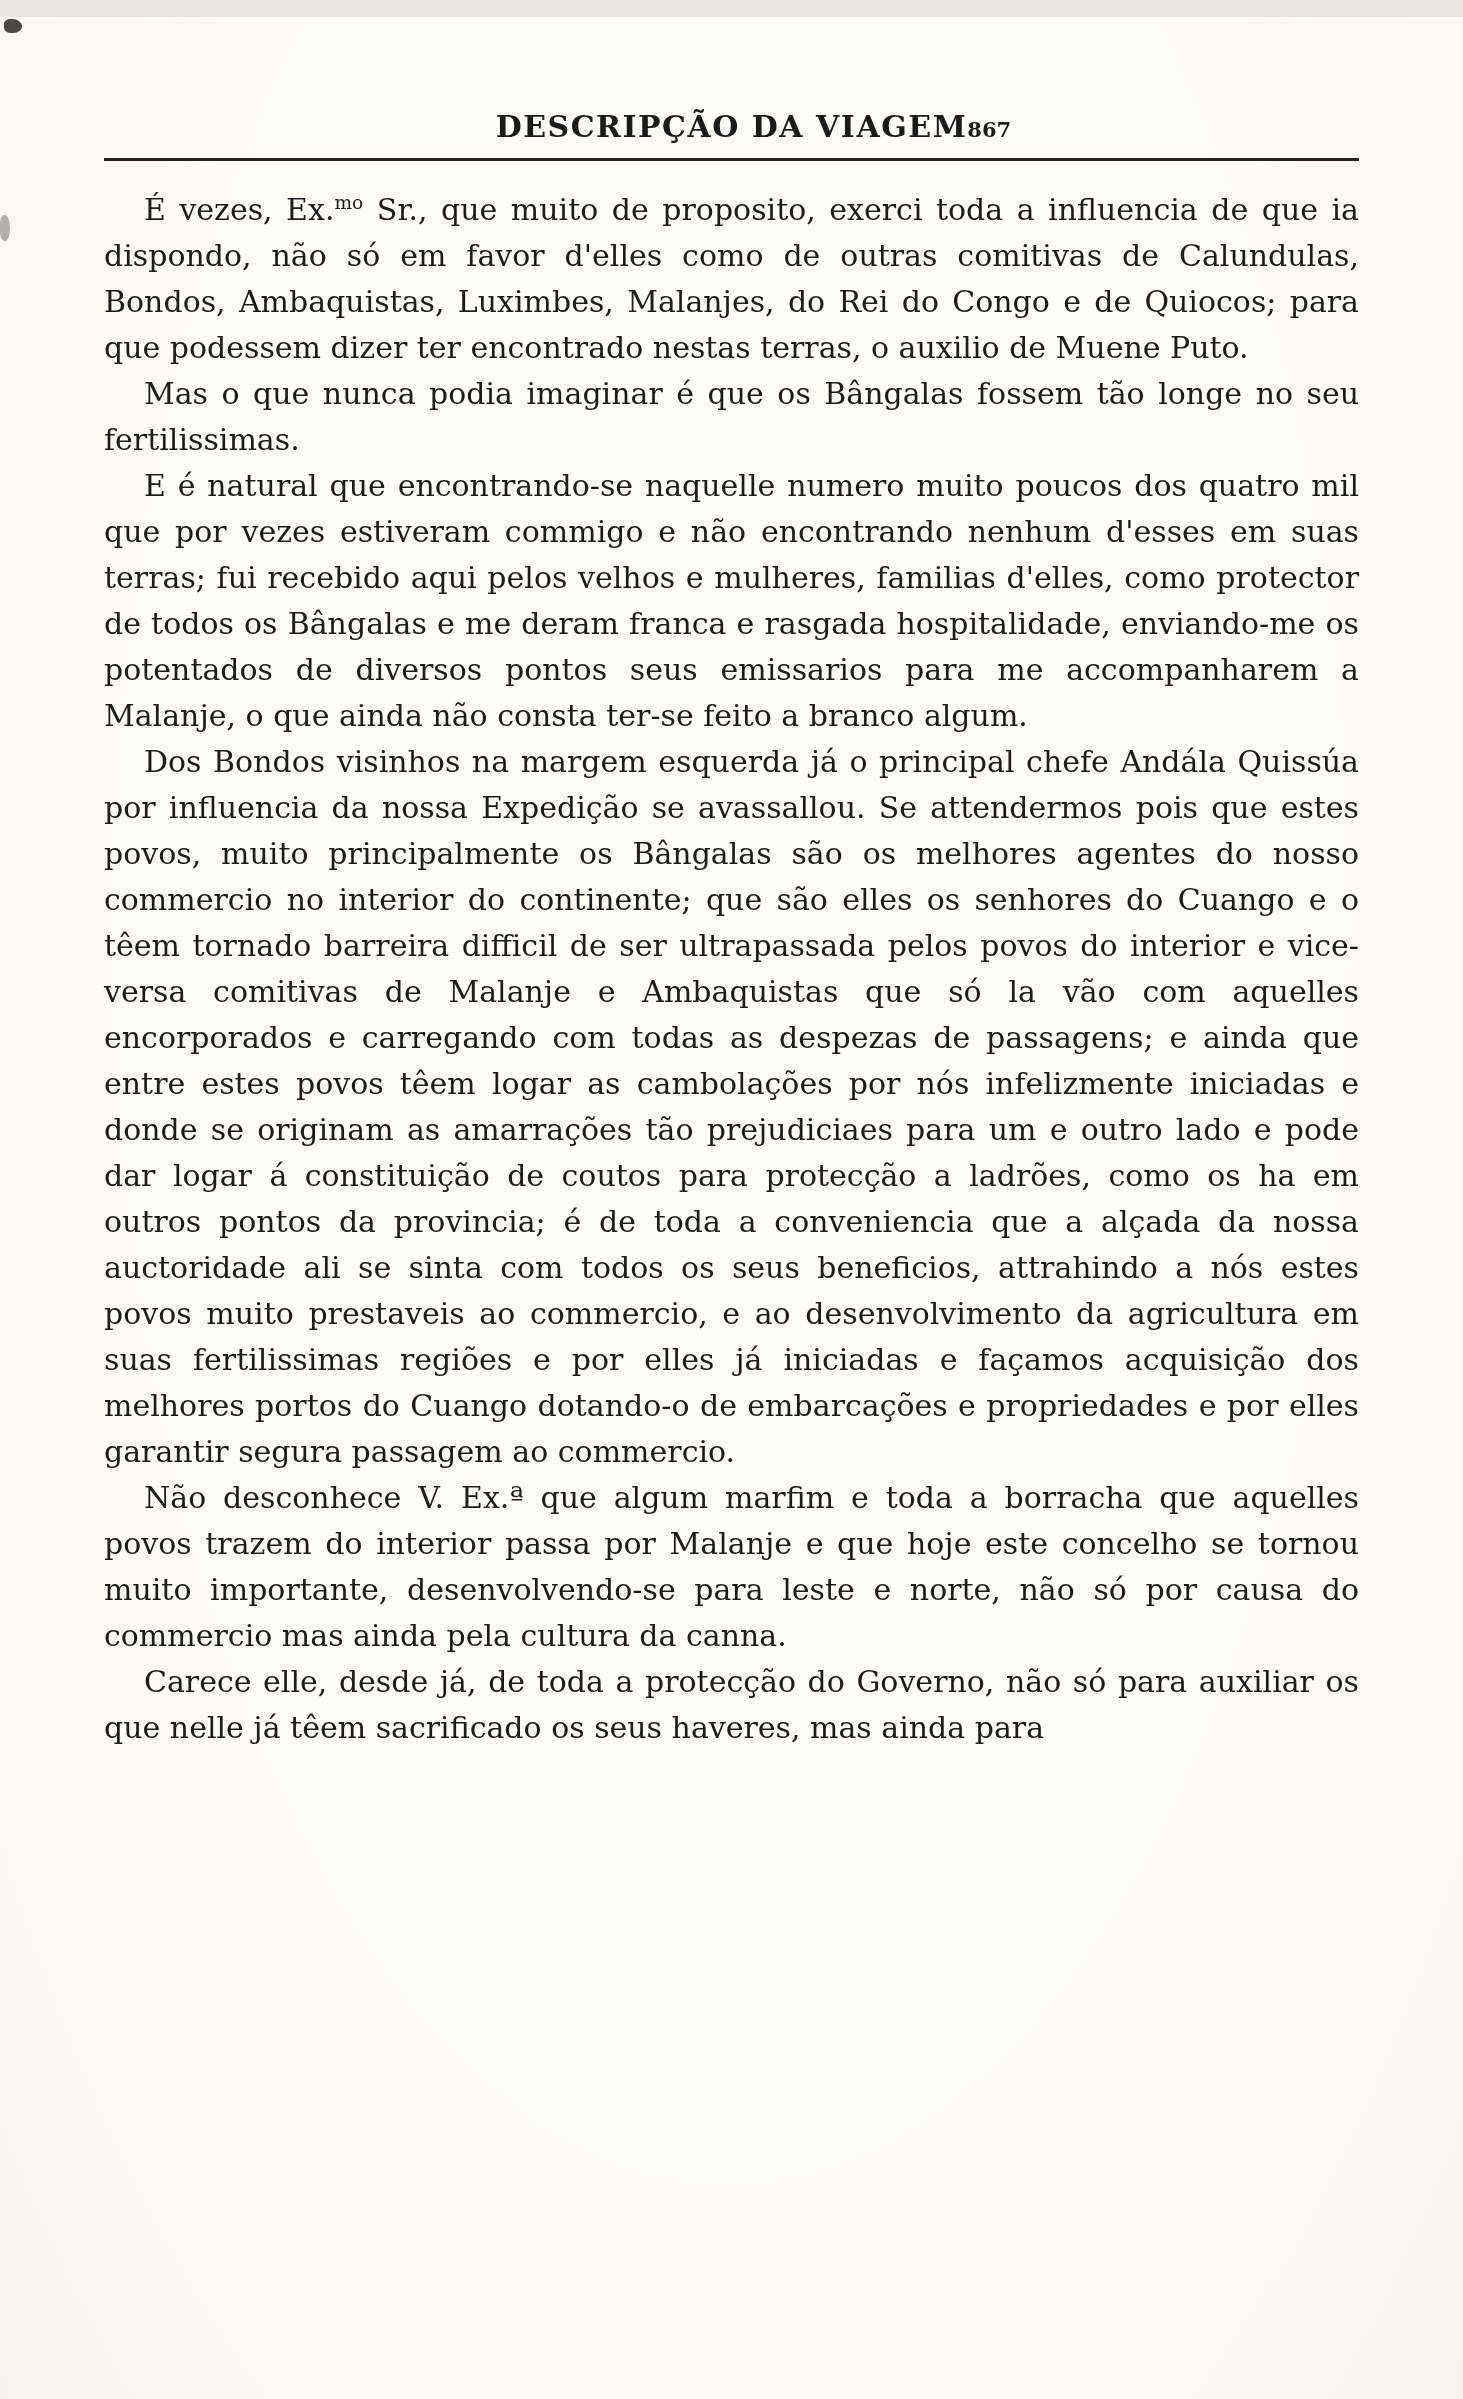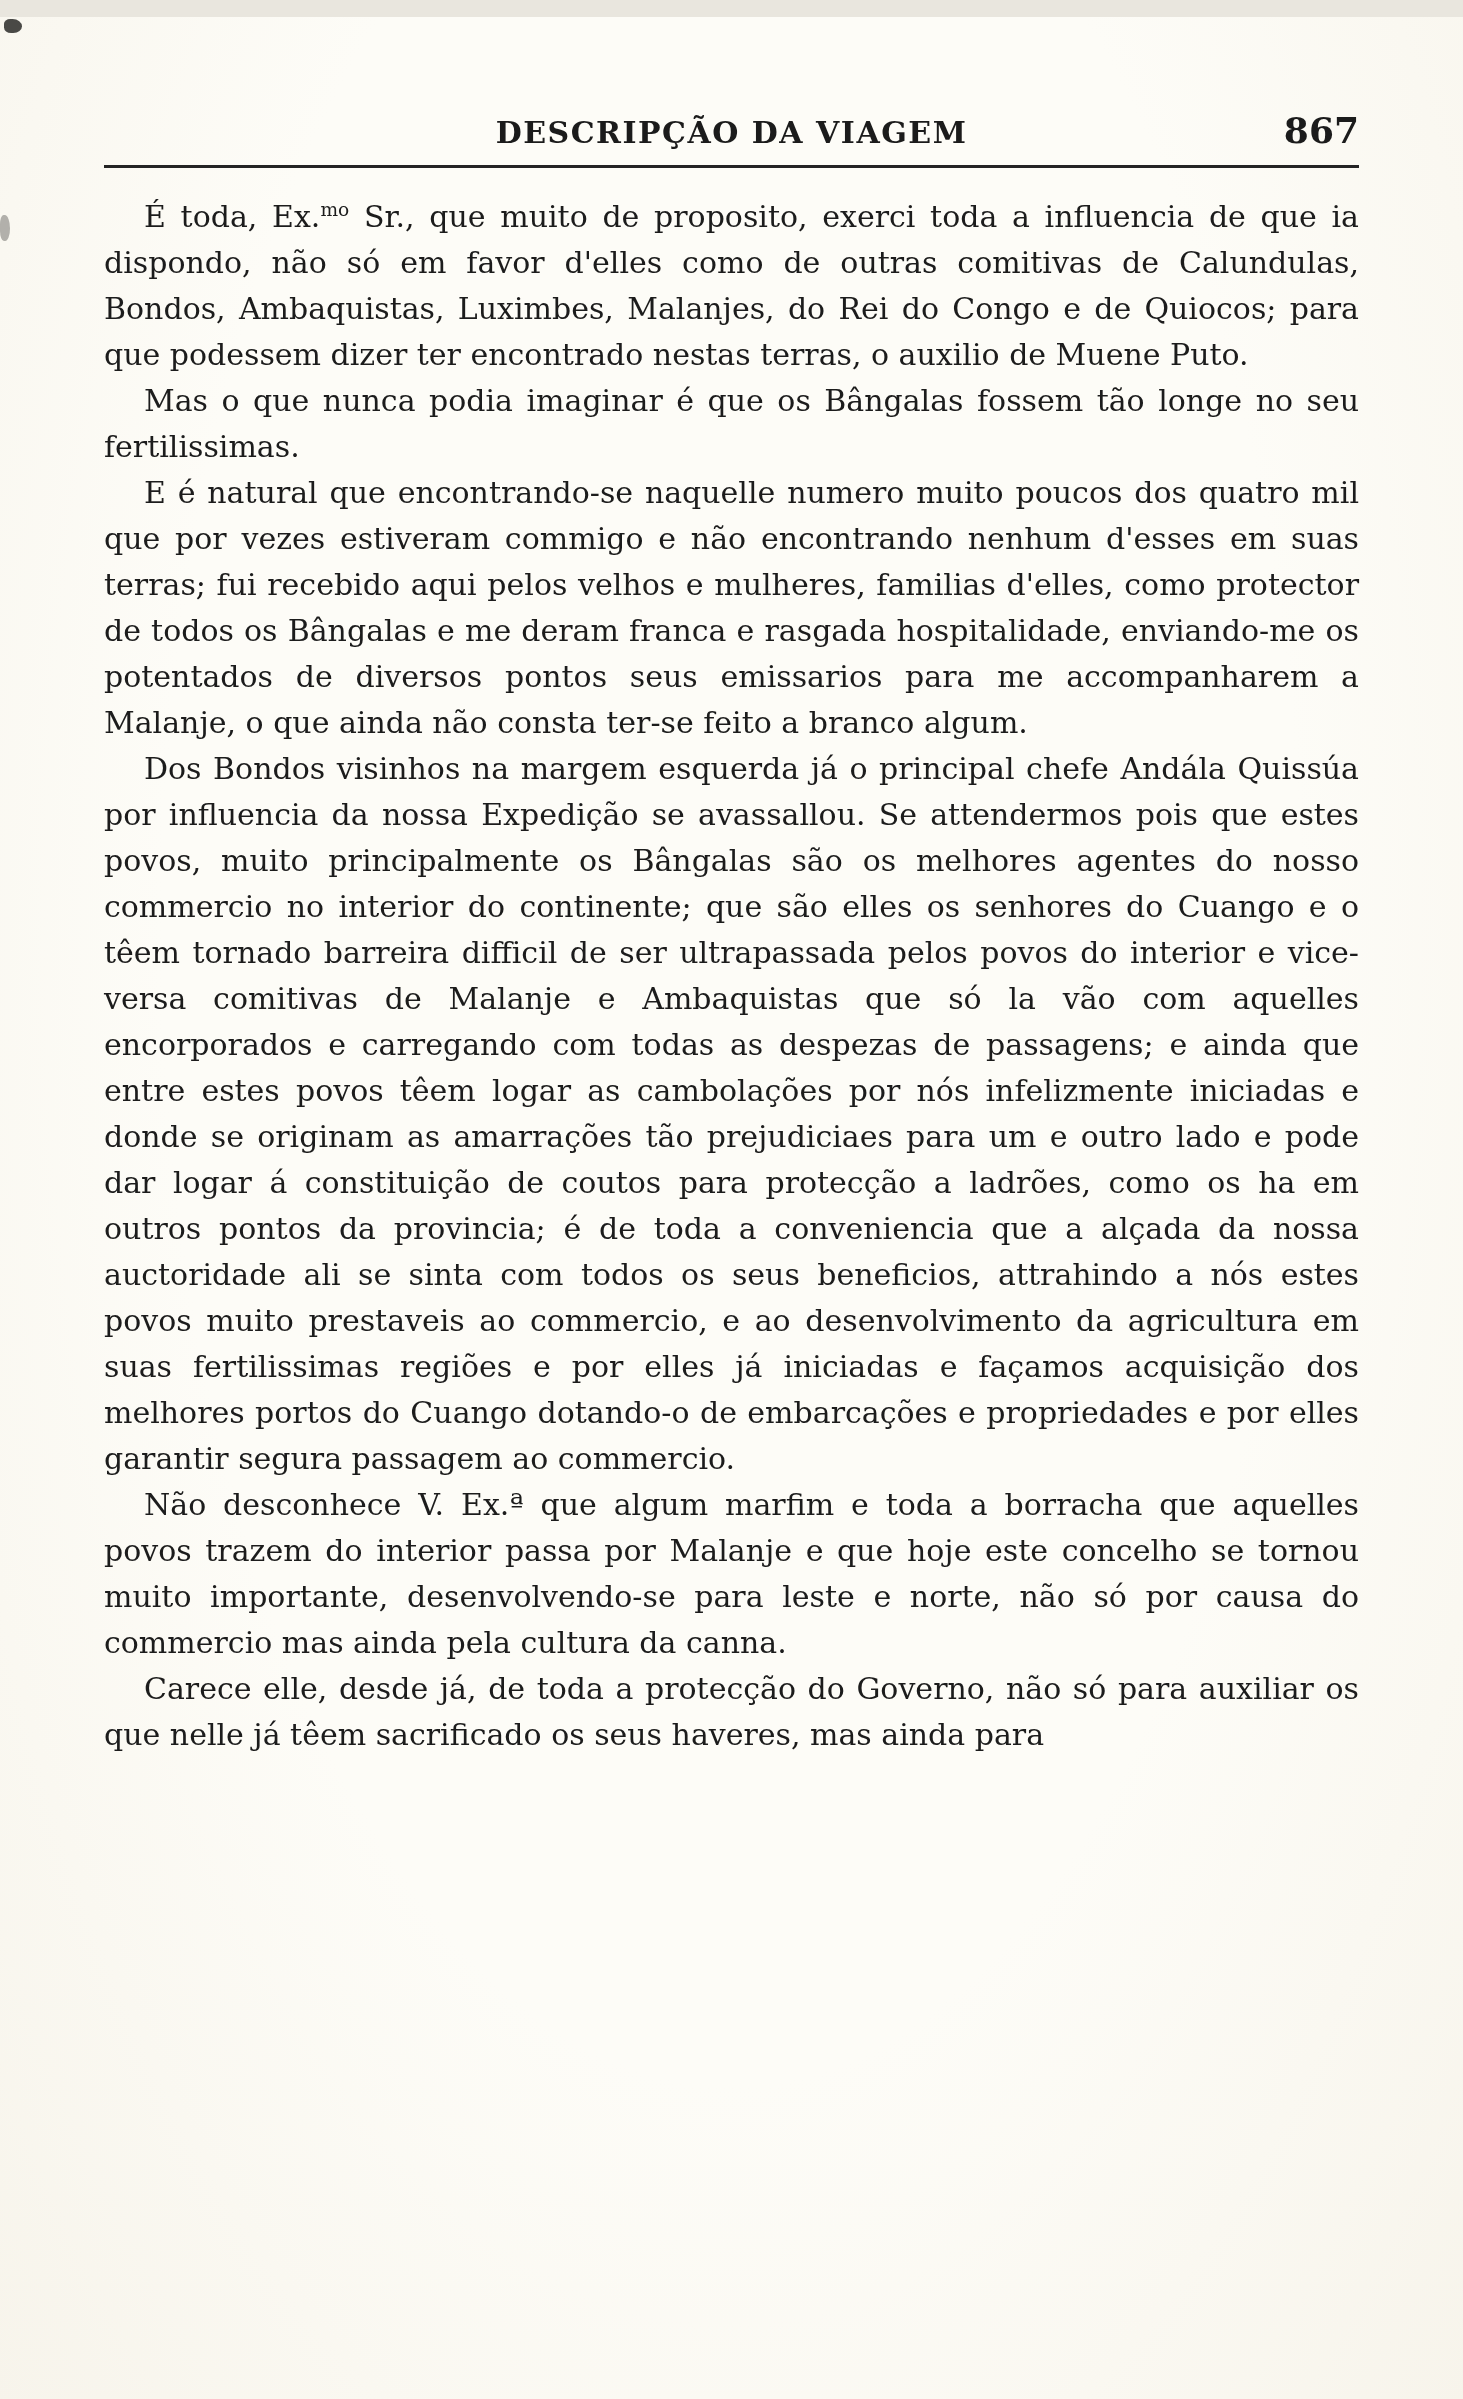--- a/index.html
+++ b/index.html
@@ -31,22 +31,21 @@
     margin: 0;
     font-size: 30px;
     font-weight: 700;
     letter-spacing: 1.5px;
     text-align: center;
     white-space: nowrap;
     color: #1b1b1b;
   }
   .page-number {
     flex: 1 1 0;
-    text-align: right;
-    font-size: 36px;
+    font-size: 21px;
     font-weight: 700;
     color: #1b1b1b;
   }
   .header-rule {
     margin-top: 14px;
     height: 3px;
     background: #242424;
     border: none;
   }
   .page-body {
@@ -93,20 +92,20 @@
 
   <header class="page-header">
     <span class="side"></span>
     <h1 class="running-title">DESCRIPÇÃO DA VIAGEM</h1>
     <span class="page-number">867</span>
   </header>
 
   <div class="header-rule"></div>
 
   <main class="page-body">
-      <p class="para"><span>É toda, Ex.</span><sup>mo</sup><span> Sr., que muito de proposito, exerci toda a influencia de que ia dispondo, não só em favor d'elles como de outras comitivas de Calundulas, Bondos, Ambaquistas, Luximbes, Malanjes, do Rei do Congo e de Quiocos; para que podessem dizer ter encontrado nestas terras, o auxilio de Muene Puto.</span></p>
+      <p class="para"><span>É vezes, Ex.</span><sup>mo</sup><span> Sr., que muito de proposito, exerci toda a influencia de que ia dispondo, não só em favor d'elles como de outras comitivas de Calundulas, Bondos, Ambaquistas, Luximbes, Malanjes, do Rei do Congo e de Quiocos; para que podessem dizer ter encontrado nestas terras, o auxilio de Muene Puto.</span></p>
       <p class="para"><span>Mas o que nunca podia imaginar é que os Bângalas fossem tão longe no seu fertilissimas.</span></p>
       <p class="para"><span>E é natural que encontrando-se naquelle numero muito poucos dos quatro mil que por vezes estiveram commigo e não encontrando nenhum d'esses em suas terras; fui recebido aqui pelos velhos e mulheres, familias d'elles, como protector de todos os Bângalas e me deram franca e rasgada hospitalidade, enviando-me os potentados de diversos pontos seus emissarios para me accompanharem a Malanje, o que ainda não consta ter-se feito a branco algum.</span></p>
       <p class="para"><span>Dos Bondos visinhos na margem esquerda já o principal chefe Andála Quissúa por influencia da nossa Expedição se avassallou. Se attendermos pois que estes povos, muito principalmente os Bângalas são os melhores agentes do nosso commercio no interior do continente; que são elles os senhores do Cuango e o têem tornado barreira difficil de ser ultrapassada pelos povos do interior e vice-versa comitivas de Malanje e Ambaquistas que só la vão com aquelles encorporados e carregando com todas as despezas de passagens; e ainda que entre estes povos têem logar as cambolações por nós infelizmente iniciadas e donde se originam as amarrações tão prejudiciaes para um e outro lado e pode dar logar á constituição de coutos para protecção a ladrões, como os ha em outros pontos da provincia; é de toda a conveniencia que a alçada da nossa auctoridade ali se sinta com todos os seus beneficios, attrahindo a nós estes povos muito prestaveis ao commercio, e ao desenvolvimento da agricultura em suas fertilissimas regiões e por elles já iniciadas e façamos acquisição dos melhores portos do Cuango dotando-o de embarcações e propriedades e por elles garantir segura passagem ao commercio.</span></p>
       <p class="para"><span>Não desconhece V. Ex.ª que algum marfim e toda a borracha que aquelles povos trazem do interior passa por Malanje e que hoje este concelho se tornou muito importante, desenvolvendo-se para leste e norte, não só por causa do commercio mas ainda pela cultura da canna.</span></p>
       <p class="para"><span>Carece elle, desde já, de toda a protecção do Governo, não só para auxiliar os que nelle já têem sacrificado os seus haveres, mas ainda para</span></p>
     </main>
 </div>
 
 </body></html>

